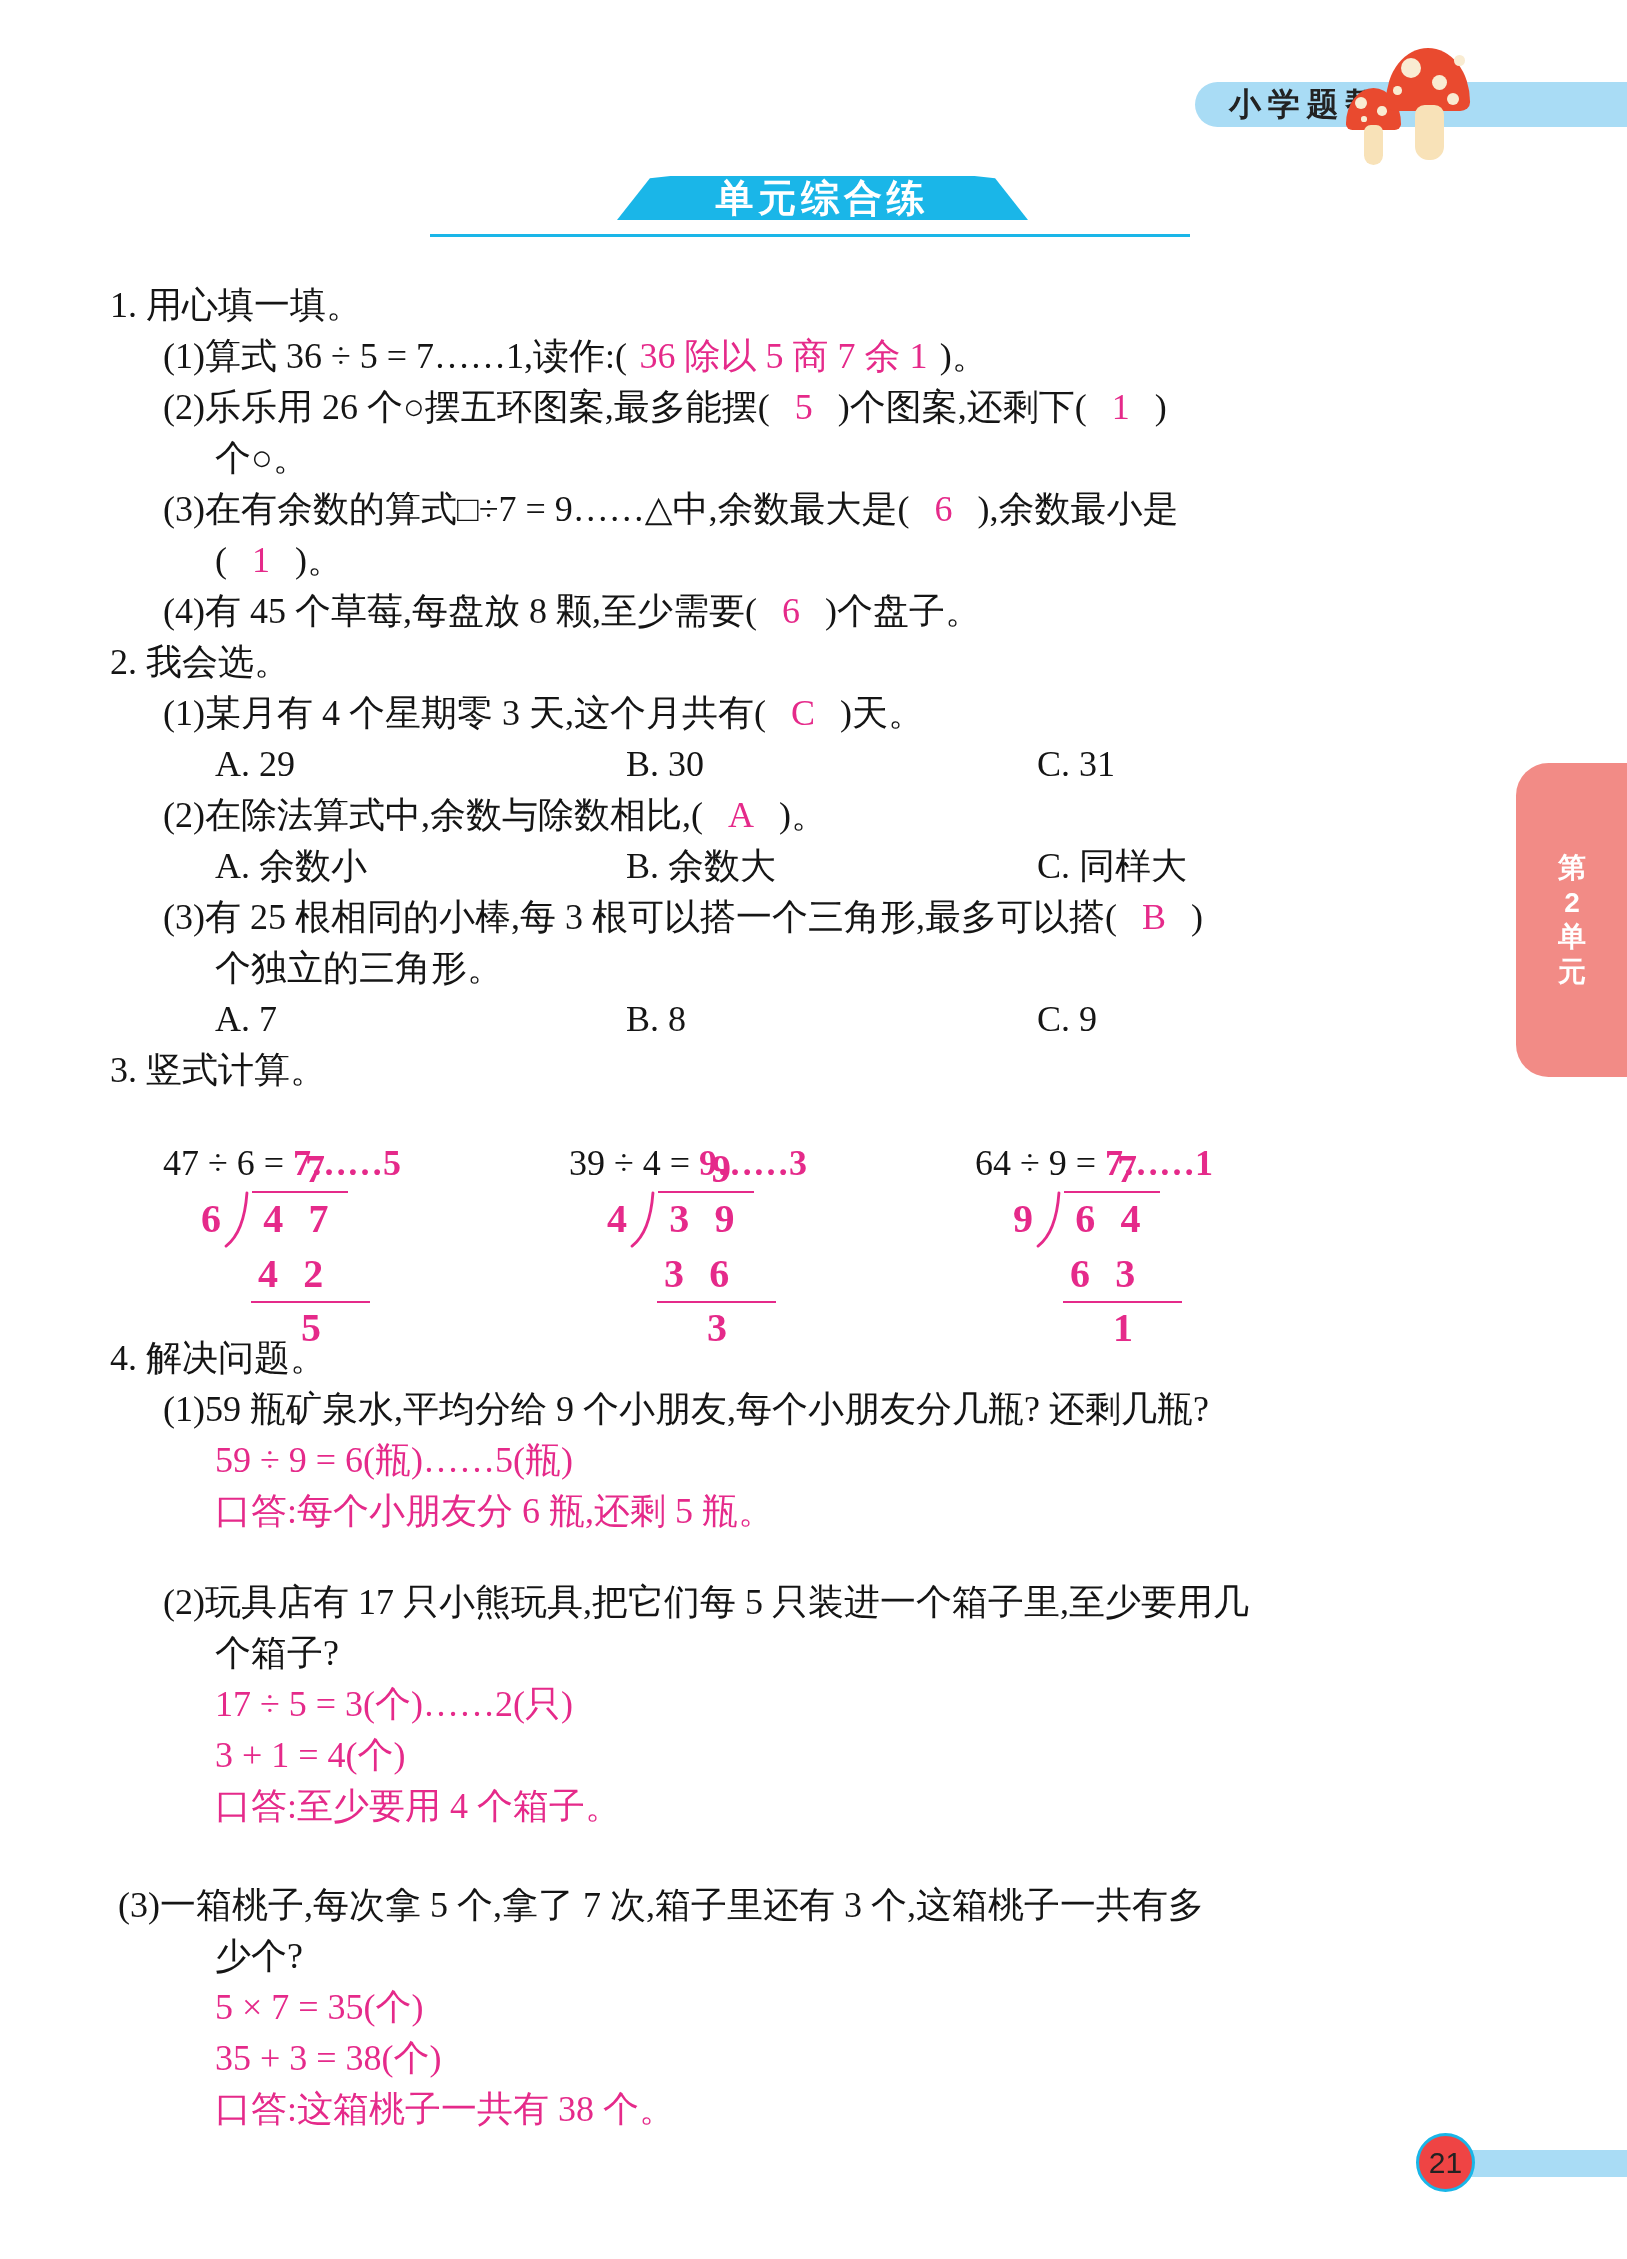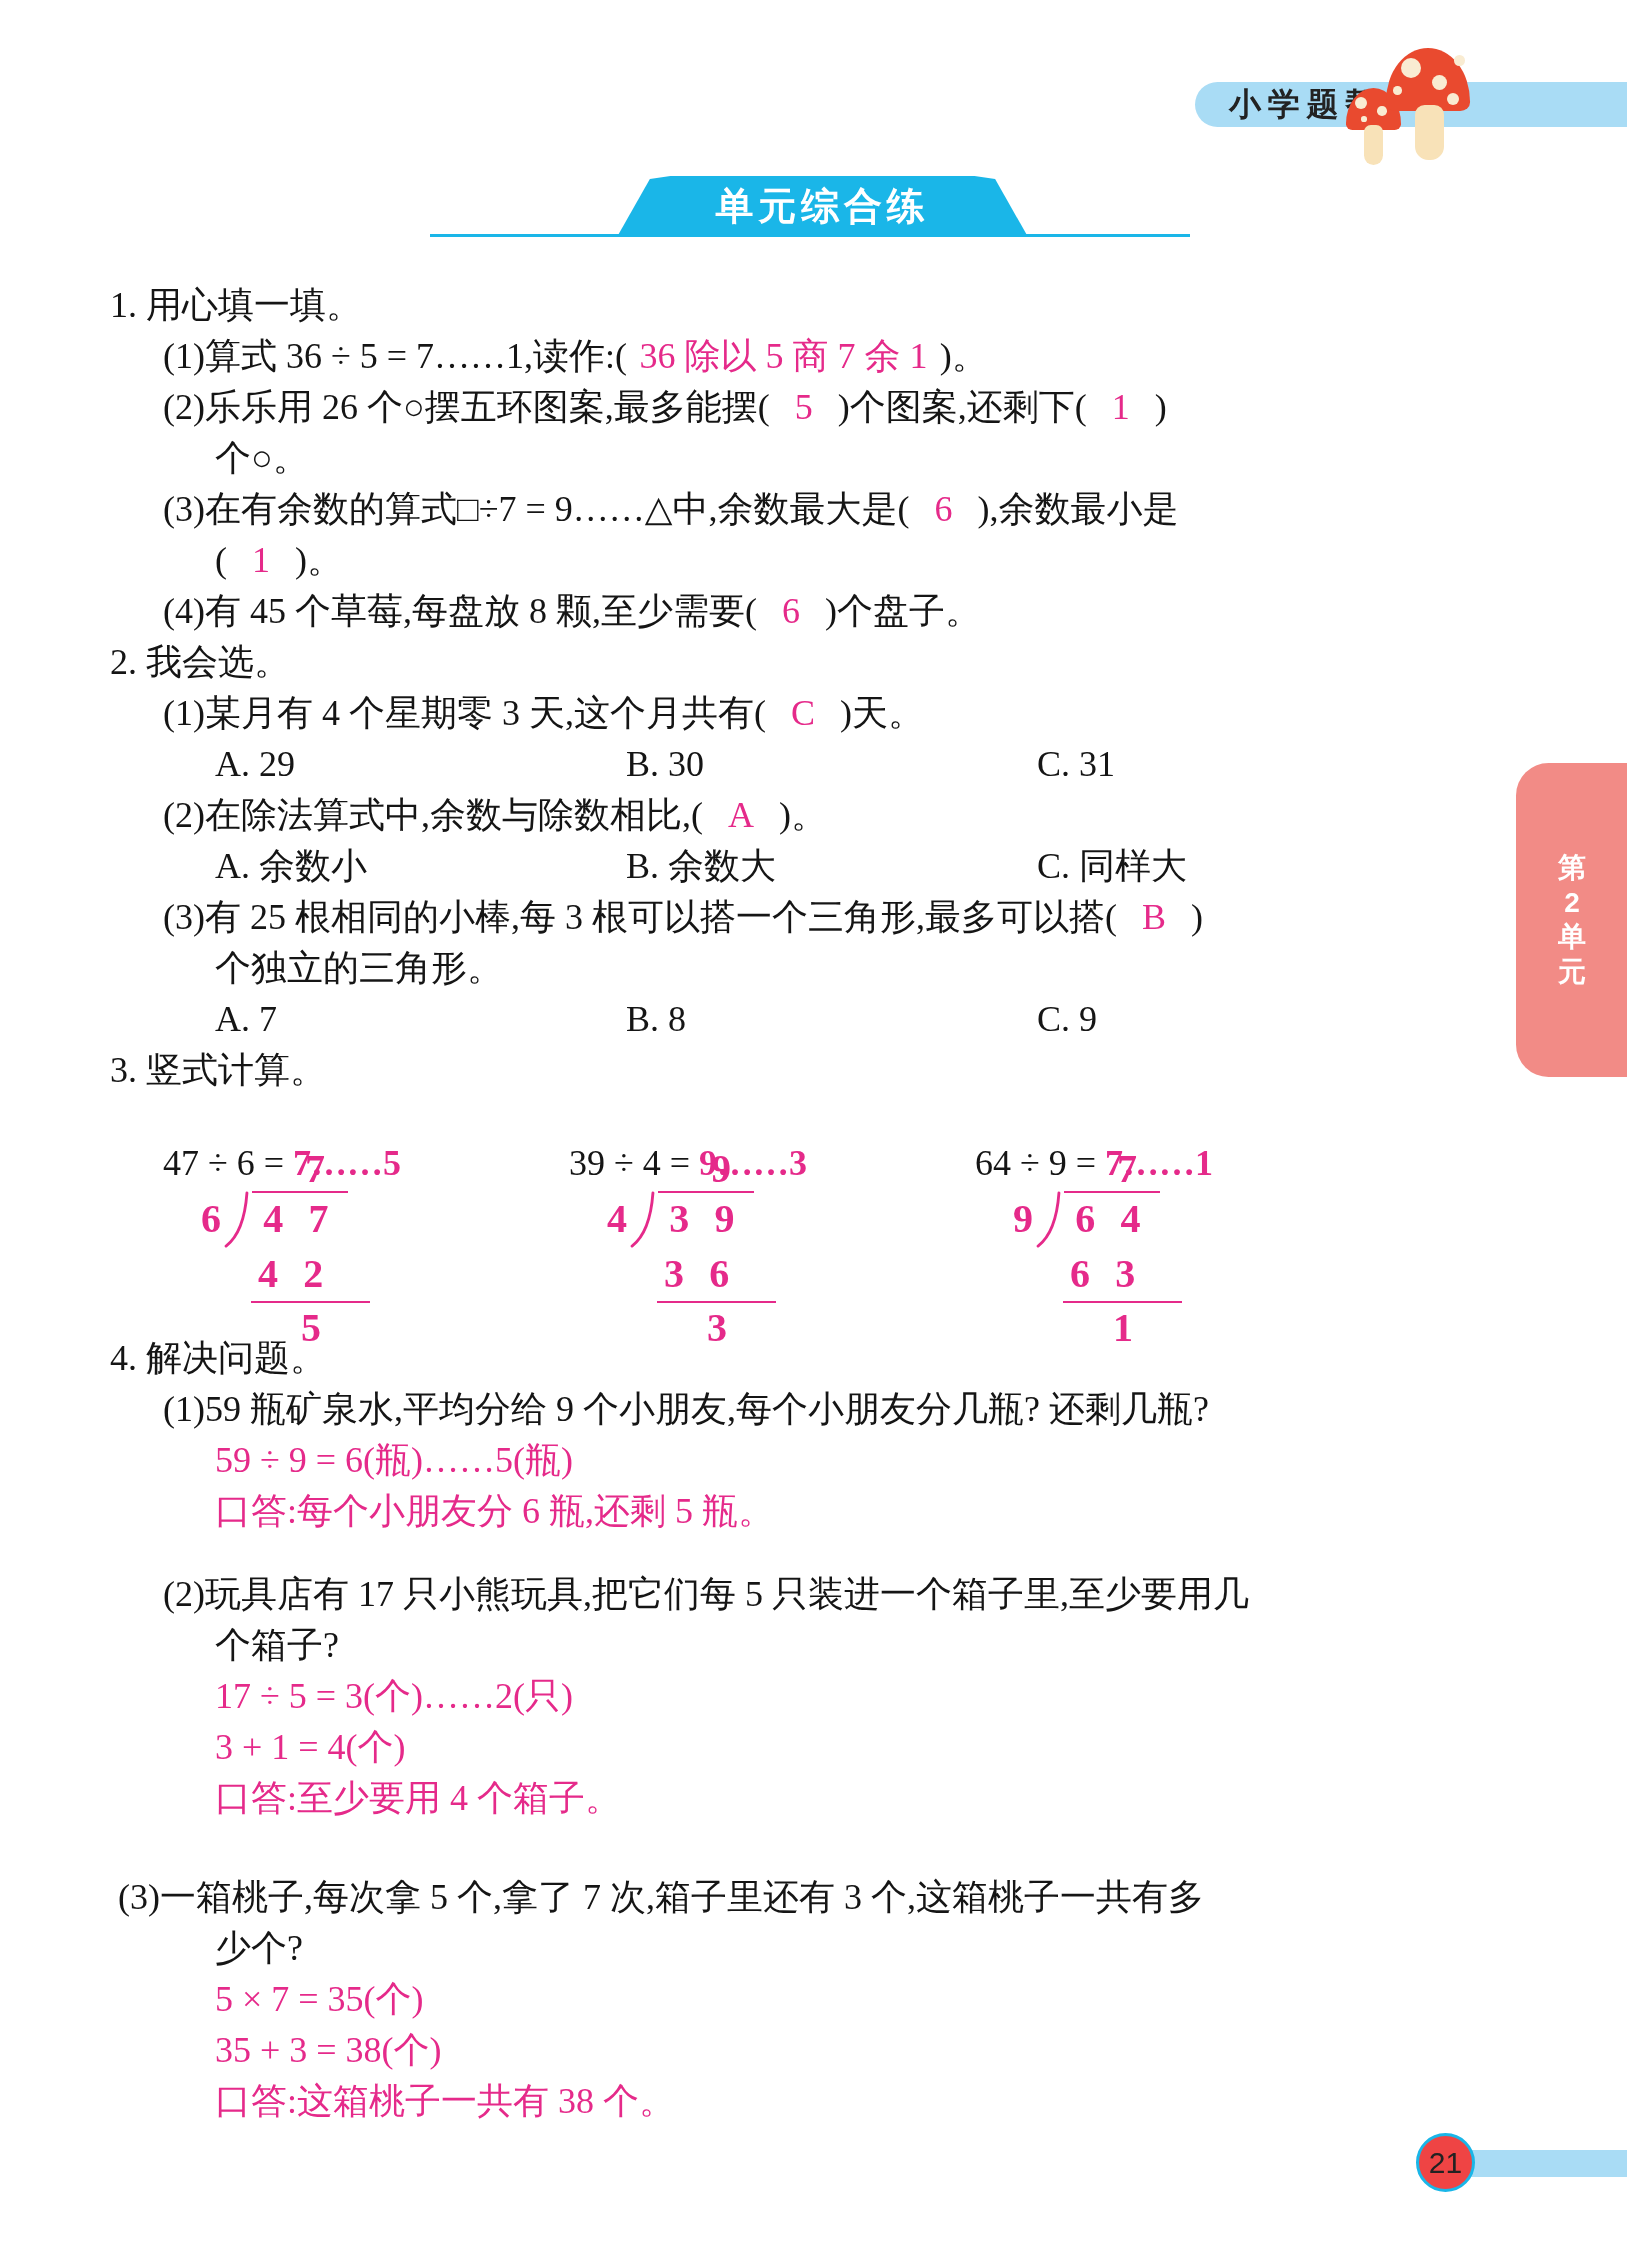--- a/index.html
+++ b/index.html
@@ -12,21 +12,21 @@
     background:#a9dcf5;border-radius:23px 0 0 23px;}
   .logo-text{position:absolute;left:1229px;top:82px;height:45px;line-height:45px;
     font-family:"Liberation Sans","DejaVu Sans",sans-serif;font-weight:bold;
     font-size:32px;letter-spacing:6.7px;color:#222;}
   .mushroom{position:absolute;}
   .m-cap{position:absolute;background:#e94a2f;border-radius:52% 52% 12% 12% / 88% 88% 14% 14%;}
   .m-stem{position:absolute;background:#f8e2b8;border-radius:9.6px 9.6px 13.4px 13.4px;}
   .m-spot{position:absolute;background:#f9ecd2;border-radius:50%;}
   
   .banner-line{position:absolute;left:430px;top:234px;width:760px;height:2.9px;background:#1ab6e8;}
-  .banner{position:absolute;left:617px;top:176px;width:411px;height:61px;background:#1ab6e8;
+  .banner{position:absolute;left:617px;top:176px;width:411px;height:44px;background:#1ab6e8;
     clip-path:polygon(0 100%,8% 5%,13% 0,87% 0,92% 5%,100% 100%);
     display:flex;align-items:center;justify-content:center;}
   .banner span{font-family:"Liberation Sans","DejaVu Sans",sans-serif;font-weight:bold;
     color:#fff;font-size:38px;letter-spacing:4.8px;}
   
   .side-tab{position:absolute;left:1516px;top:763px;width:112px;height:314px;background:#f28b86;
     border-radius:32.5px 0 0 32.5px;display:flex;flex-direction:column;align-items:center;
     justify-content:center;gap:6.7px;}
   .side-tab span{color:#fff;font-family:"Liberation Sans","DejaVu Sans",sans-serif;
     font-weight:bold;font-size:28px;line-height:1;}
@@ -38,21 +38,21 @@
     font-family:"Liberation Sans","DejaVu Sans",sans-serif;font-size:30px;color:#222;z-index:2;}
   
   .content{position:absolute;left:0;top:0;width:1628px;padding:280px 57px 0 110px;box-sizing:border-box;}
   .line{height:51px;line-height:51px;font-size:36px;white-space:nowrap;}
   .ml1{margin-left:53px;}
   .ml2{margin-left:105px;}
   .pink{color:#e52a8a;}
   .ans{color:#e52a8a;margin:0 25px;}
   .ans-sm{color:#e52a8a;margin:0 12.4px;}
   .opt{display:inline-block;width:411px;}
-  .gap1{margin-top:32px;}
+  .gap1{margin-top:40px;}
   .gap2{margin-top:48px;margin-left:8px;}
   
   .eqrow{position:relative;}
   .eqcol{position:absolute;top:0;margin-top:42px;}
   .bold{font-weight:bold;}
   
   .ldrow{position:relative;height:186px;}
   .longdiv{position:absolute;top:1.9px;color:#e52a8a;font-weight:bold;font-size:40px;line-height:1;}
   .ld-q{margin-left:92px;width:44px;text-align:center;margin-bottom:1.9px;}
   .ld-main{display:flex;align-items:flex-start;}

